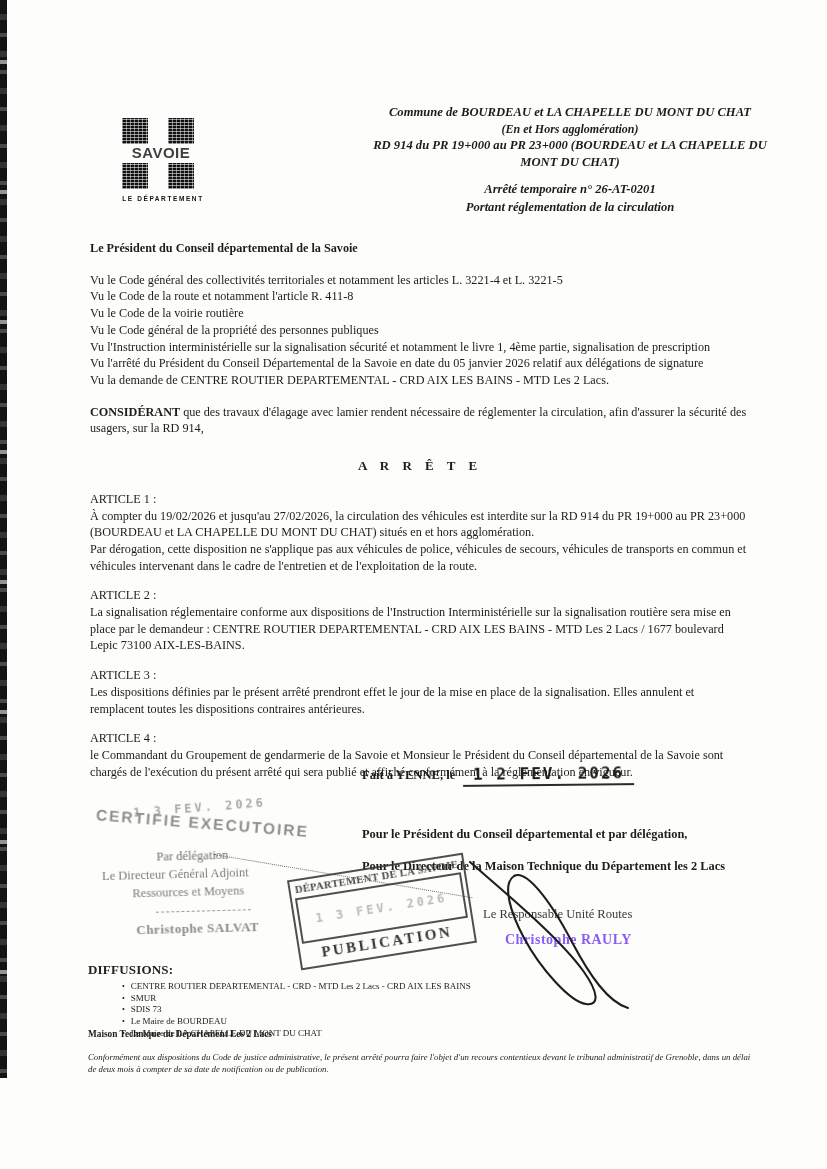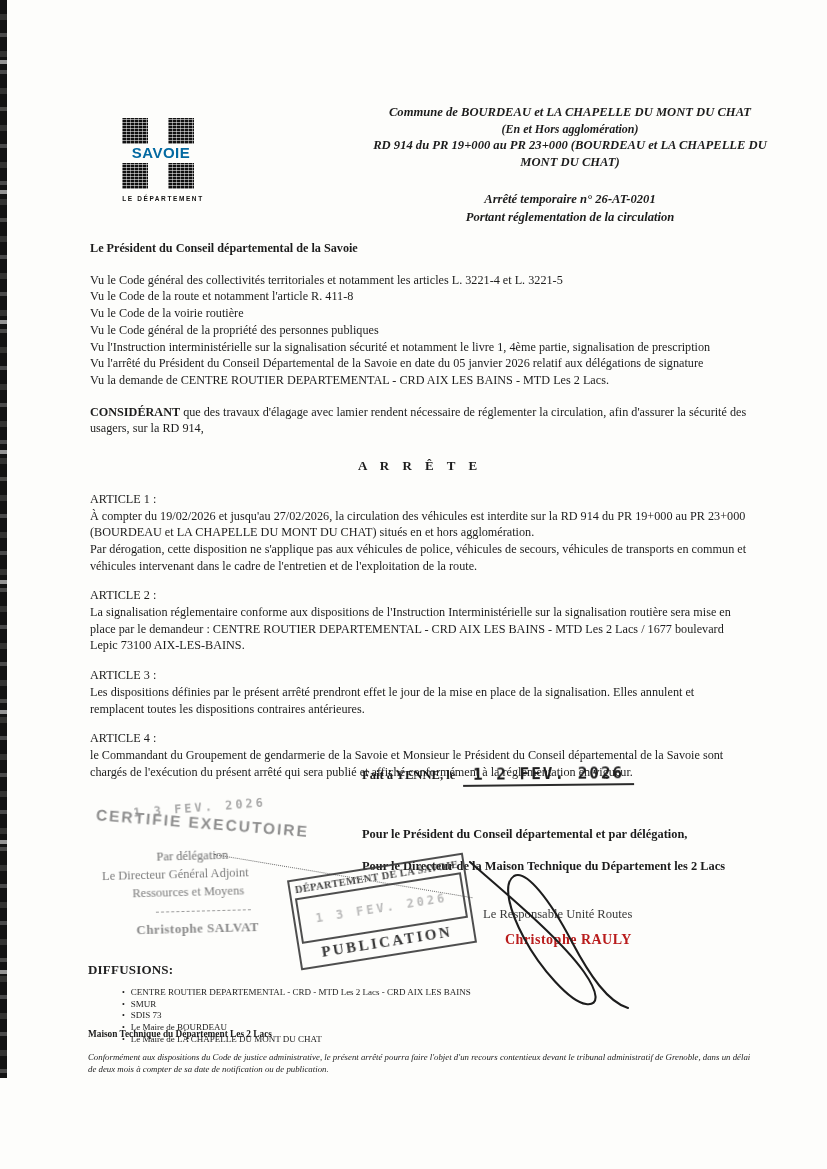--- a/index.html
+++ b/index.html
@@ -24,33 +24,33 @@
   .logo .sq{
     position:absolute;width:26px;height:26px;background-color:#101010;
     background-image:
       repeating-linear-gradient(0deg, rgba(255,255,255,.55) 0 1px, transparent 1px 3px),
       repeating-linear-gradient(90deg, rgba(255,255,255,.45) 0 1px, transparent 1px 4px);
   }
   .logo .sq.tl{left:7px;top:0;} .logo .sq.tr{left:53px;top:0;}
   .logo .sq.bl{left:7px;top:45px;} .logo .sq.br{left:53px;top:45px;}
   .logo .word{
     position:absolute;left:0;top:26px;width:92px;text-align:center;
-    font-weight:bold;font-size:15px;letter-spacing:.5px;color:#0369a1;
+    font-weight:bold;font-size:15px;letter-spacing:.5px;color:#404040;
     font-stretch:condensed;
   }
   .logo .dept{
     position:absolute;left:0;top:77px;width:96px;text-align:center;
     font-weight:bold;font-size:6.5px;letter-spacing:1.6px;color:#111;
   }
   
   .hdr{position:absolute;left:355px;top:104px;width:430px;text-align:center;font-weight:bold;font-style:italic;}
   .hdr .l1{font-size:12.6px;line-height:1.35;}
   .hdr .l2{font-size:12px;line-height:1.35;}
   .hdr .l3{font-size:12.6px;line-height:1.35;}
-  .hdr .num{margin-top:20px;font-size:12.6px;line-height:1.4;}
+  .hdr .num{margin-top:10px;font-size:12.6px;line-height:1.4;}
   .hdr .sub{font-size:12.6px;line-height:1.4;}
   
   .main{position:absolute;left:90px;top:240px;width:660px;font-size:12.2px;line-height:1.37;}
   .president{font-weight:bold;}
   .vu-list{margin-top:15px;}
   .vu{white-space:nowrap;}
   .considerant{margin-top:15px;}
   .considerant .lead{font-weight:bold;}
   .arrete-word{margin:20px 0 16px 0;text-align:center;font-weight:bold;font-size:13px;letter-spacing:5px;}
   .article{margin-top:13px;}
@@ -61,21 +61,21 @@
   .date-stamp{
     display:inline-block;margin-left:8px;padding:0 10px 1px 10px;
     border-bottom:2.5px solid #2a2a2a;
     font-family:"DejaVu Sans Mono",monospace;font-weight:bold;
     font-size:16px;letter-spacing:2px;color:#1f1f1f;
     transform:rotate(-.6deg);filter:blur(.2px);
   }
   .pour1{position:absolute;left:362px;top:827px;font-weight:bold;font-size:12.4px;}
   .pour2{position:absolute;left:362px;top:859px;font-weight:bold;font-size:12.4px;}
   .responsable{position:absolute;left:483px;top:907px;font-size:12.6px;color:#3a3a3a;}
-  .rauly{position:absolute;left:505px;top:932px;font-weight:bold;font-size:14px;letter-spacing:.5px;color:#b91c1c;}
+  .rauly{position:absolute;left:505px;top:932px;font-weight:bold;font-size:14px;letter-spacing:.5px;color:#8b5cf6;}
   
   .exec{position:absolute;left:95px;top:800px;width:250px;transform:rotate(-1.5deg);filter:blur(.35px);}
   .exec .edate{position:absolute;left:38px;top:0;font-family:"DejaVu Sans Mono",monospace;font-weight:bold;font-size:12px;letter-spacing:3px;color:#a9a9a9;transform:rotate(-3deg);}
   .exec .etitle{position:absolute;left:0px;top:16px;width:250px;font-family:"Liberation Sans",sans-serif;font-weight:bold;font-size:15.5px;letter-spacing:2px;color:#8d8d8d;transform:rotate(6deg);}
   .exec .pdel{position:absolute;left:60px;top:48px;font-size:12.5px;color:#6f6f6f;}
   .exec .dga{position:absolute;left:5px;top:66px;font-size:12.5px;color:#7d7d7d;}
   .exec .rm{position:absolute;left:35px;top:84px;font-size:12.5px;color:#7d7d7d;}
   .exec .dash{position:absolute;left:58px;top:110px;width:95px;border-top:1.5px dashed #9a9a9a;}
   .exec .salvat{position:absolute;left:38px;top:120px;font-weight:bold;font-size:13px;letter-spacing:.5px;color:#8a8a8a;}
   
@@ -87,21 +87,21 @@
   }
   .pub .ptitle{font-weight:bold;font-size:10.5px;letter-spacing:.4px;color:#2f2f2f;white-space:nowrap;}
   .pub .pbox{margin-top:3px;border:2px solid #3c3c3c;height:42px;display:flex;align-items:center;justify-content:center;}
   .pub .pdate{font-family:"DejaVu Sans Mono",monospace;font-weight:bold;font-size:12px;letter-spacing:3px;color:#b3b3b3;}
   .pub .plabel{margin-top:3px;font-weight:bold;font-size:15px;letter-spacing:2.5px;color:#222;}
   .dotline{position:absolute;left:214px;top:854px;width:262px;border-top:1.6px dotted #6c6c6c;transform:rotate(9.5deg);transform-origin:left center;}
   .sig-svg{position:absolute;left:432px;top:860px;}
   
   .diff{position:absolute;left:88px;top:962px;font-size:9px;line-height:1.3;color:#222;}
   .diff .dlabel{font-weight:bold;font-size:13px;letter-spacing:.2px;}
-  .diff ul{margin:8px 0 0 0;padding-left:34px;list-style:none;}
+  .diff ul{margin:2px 0 0 0;padding-left:34px;list-style:none;}
   .diff li:before{content:"•";margin-right:6px;font-size:8px;}
   
   .foot{position:absolute;left:88px;top:1029px;width:668px;}
   .foot .svc{font-weight:bold;font-size:9.3px;}
   .foot .legal{font-style:italic;font-size:8.8px;line-height:1.32;color:#222;margin-top:13px;}
 </style>
 </head>
 <body>
 
 <div class="page">

